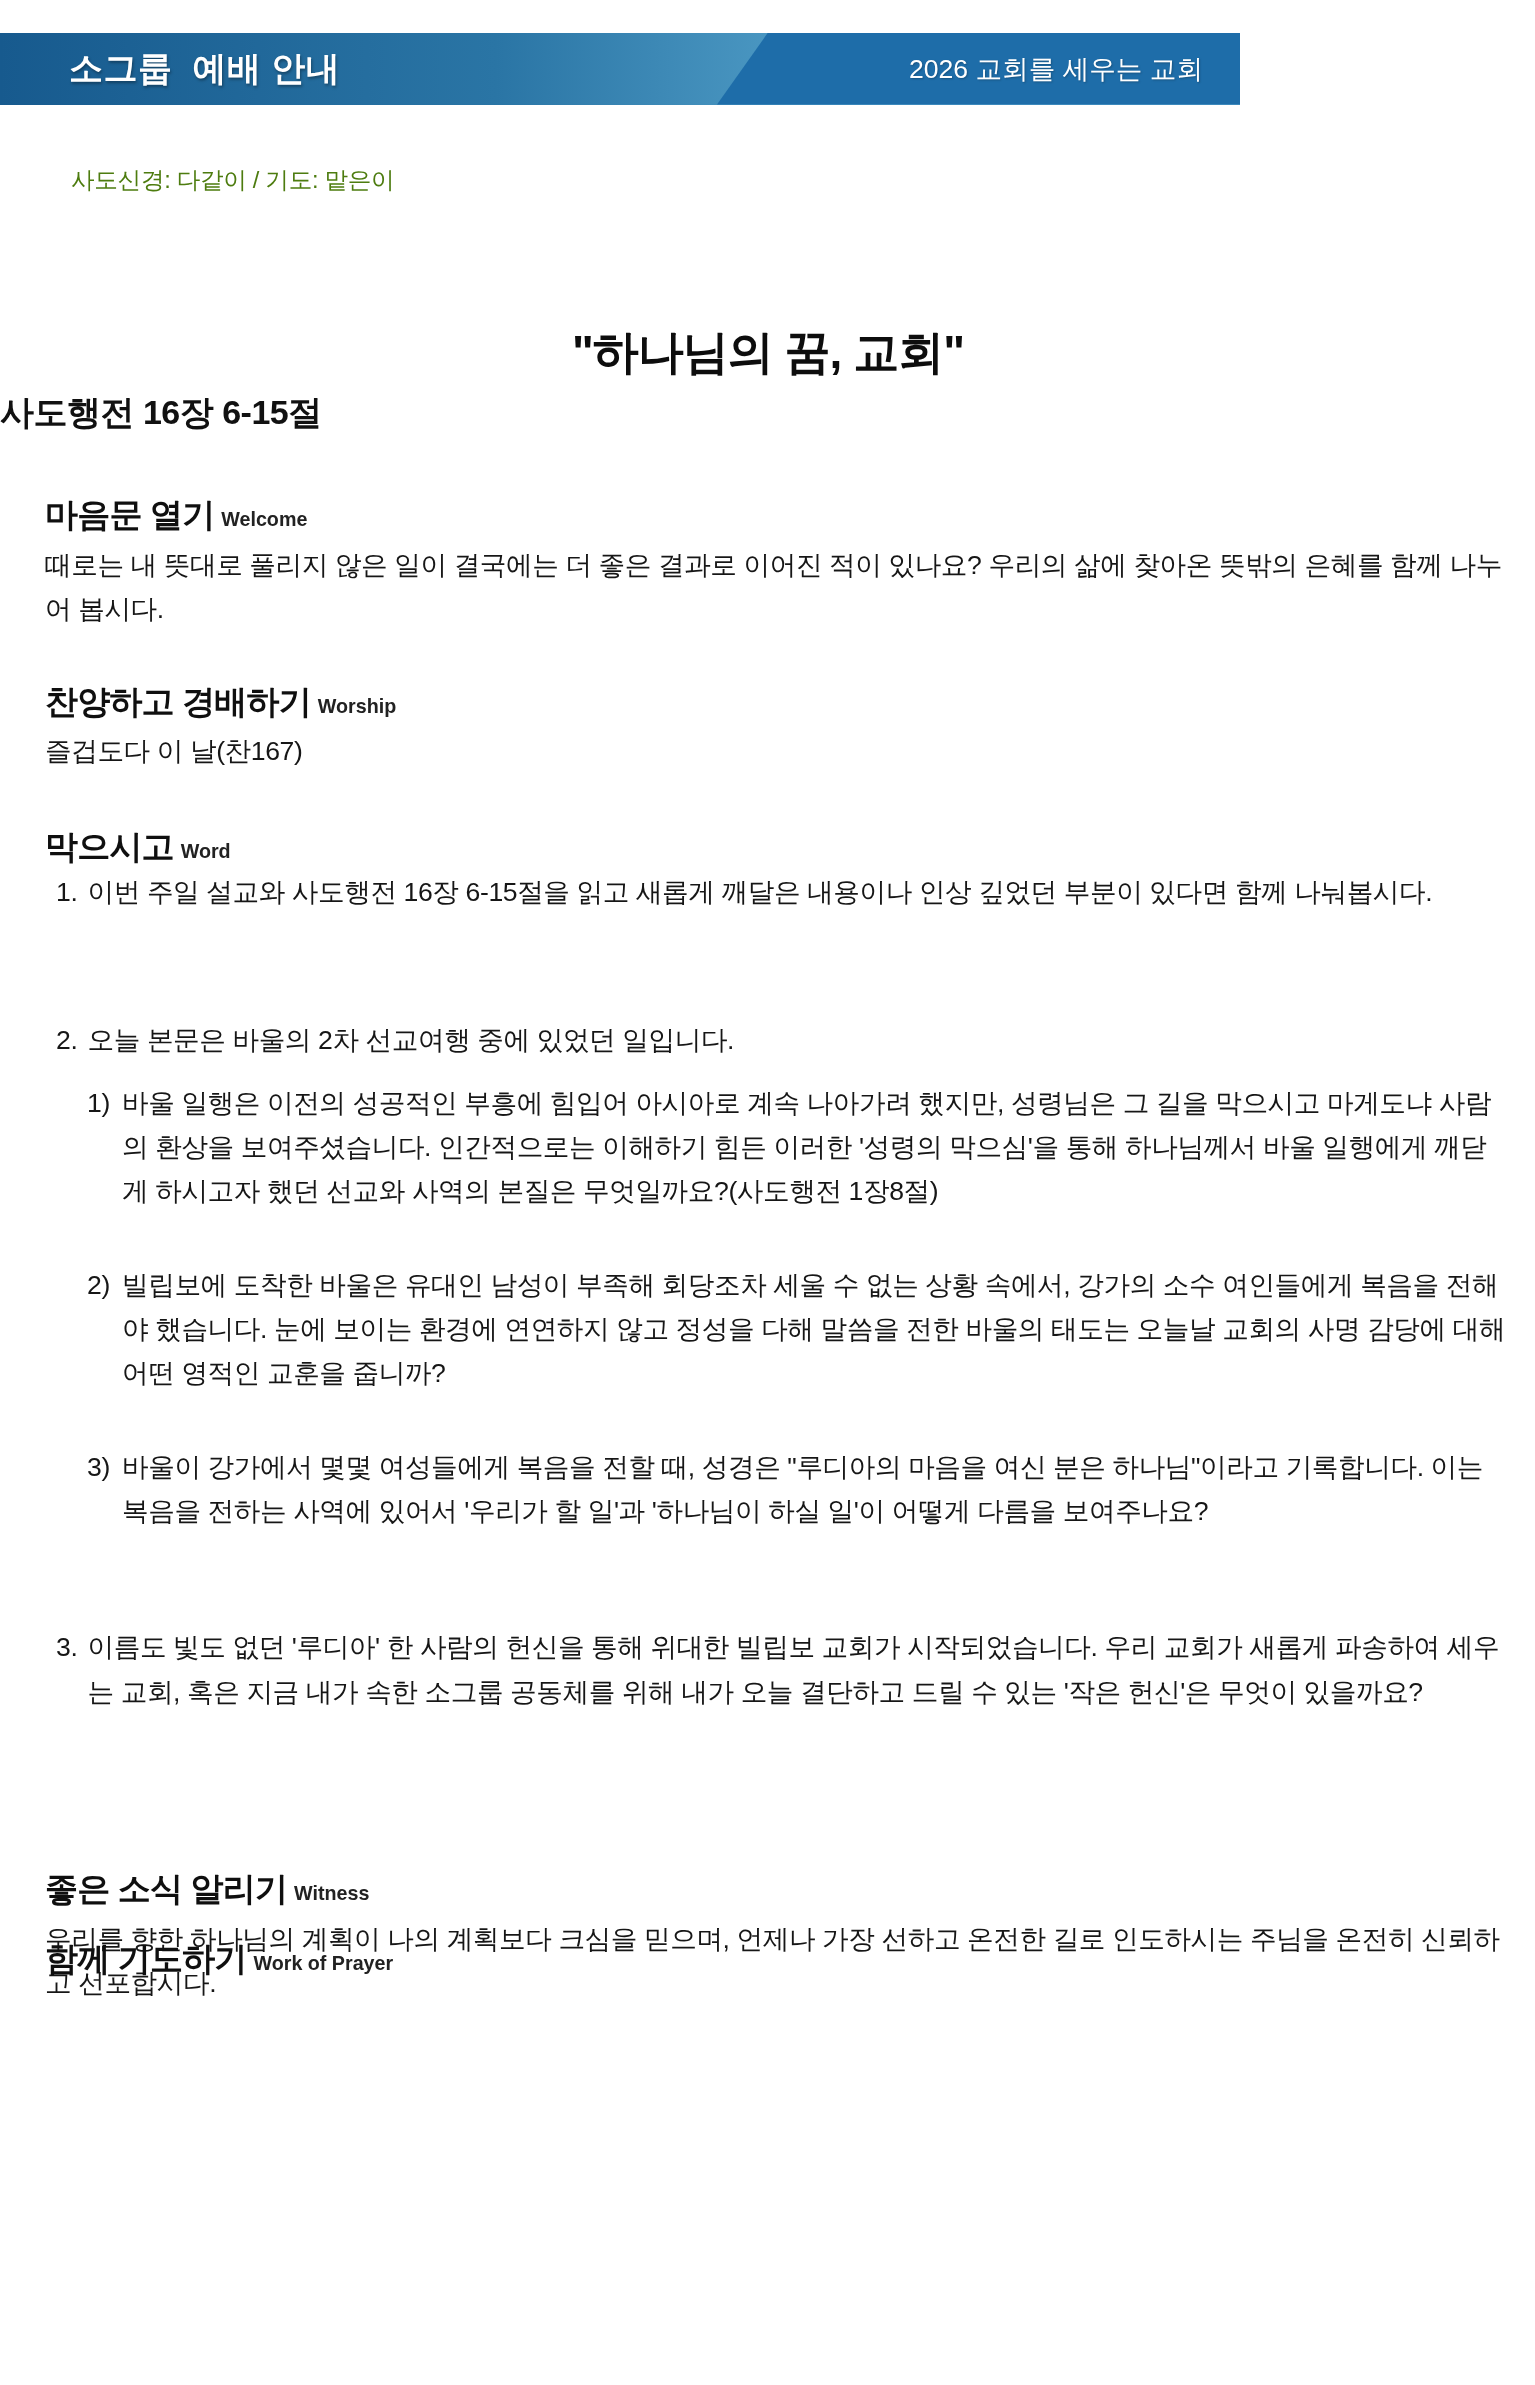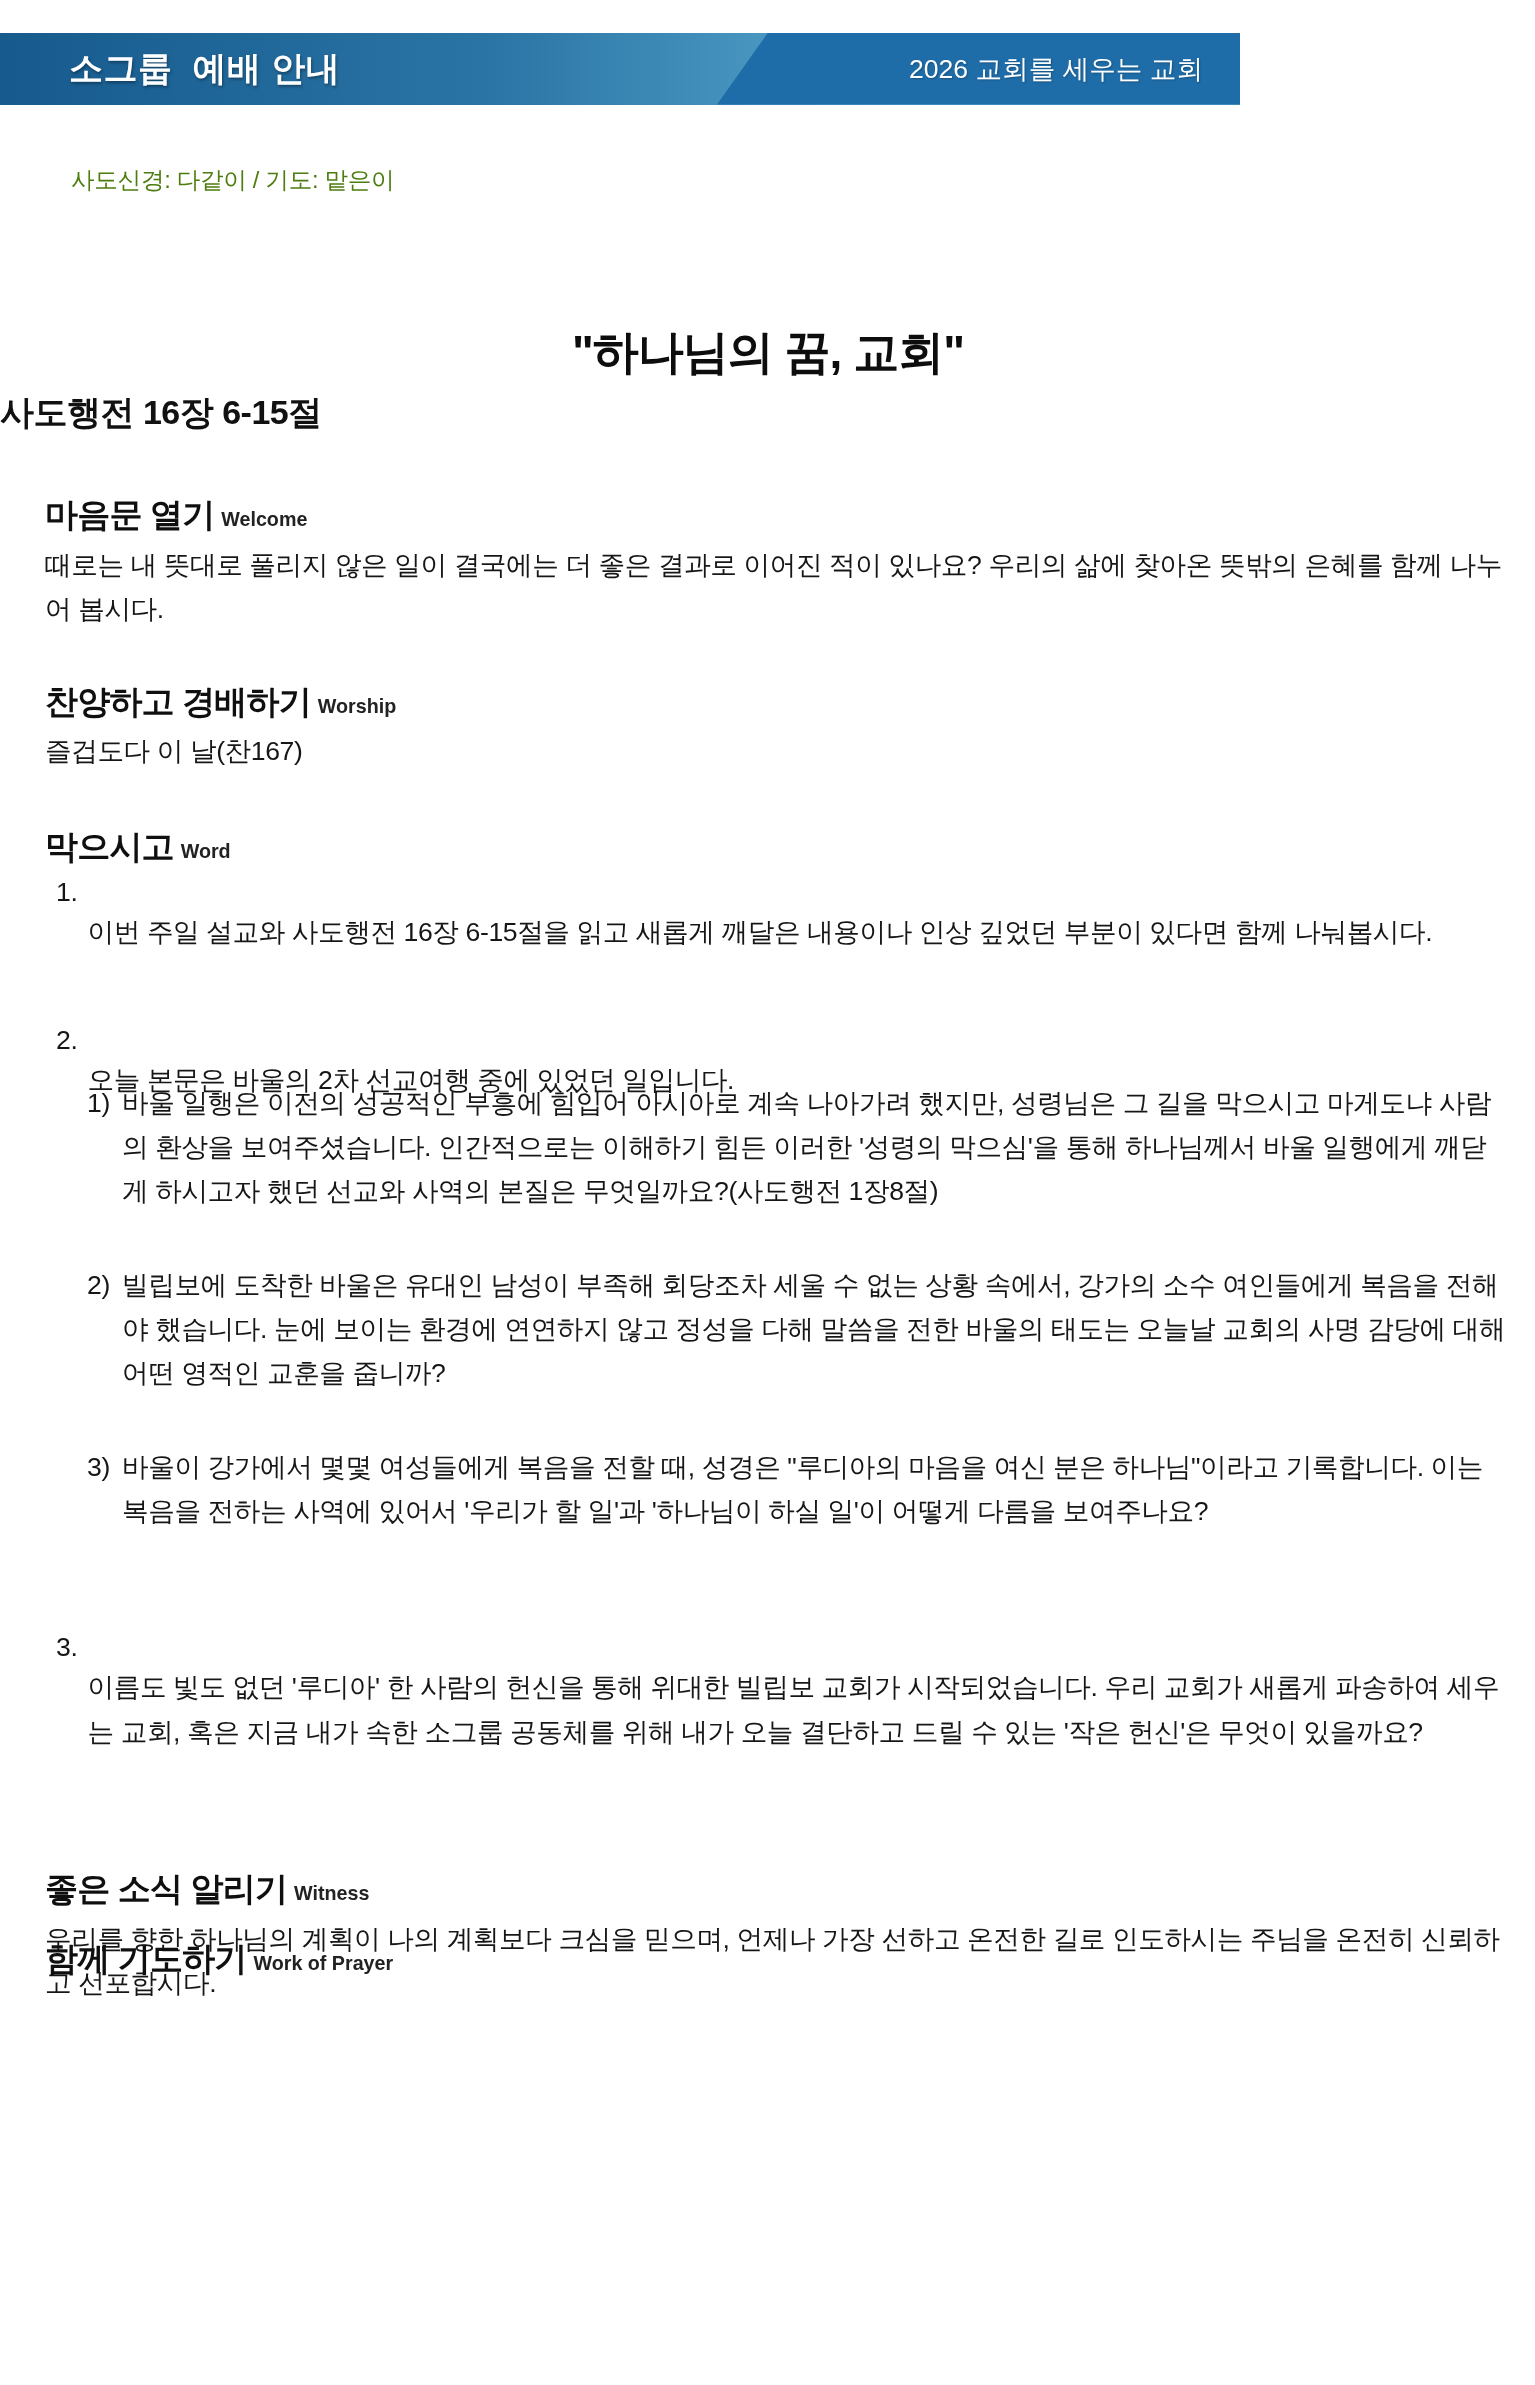--- a/index.html
+++ b/index.html
@@ -64,21 +64,21 @@
     position:absolute;left:45px;width:1466px;
     font-size:26.6px;line-height:44px;color:#161616;letter-spacing:-0.4px;
   }
 
   .num-item{
     position:absolute;left:56px;width:1456px;
     display:flex;
     font-size:26.6px;line-height:46px;color:#161616;letter-spacing:-0.4px;
   }
   .num-item .marker{flex:0 0 31.5px;}
-  .num-item .txt{flex:1;margin-top:40px;}
+  .num-item .txt{flex:1;}
 
   .sub-item{
     position:absolute;left:87px;width:1425px;
     display:flex;
     font-size:26.6px;line-height:44px;color:#161616;letter-spacing:-0.4px;
   }
   .sub-item .marker{flex:0 0 35px;}
   .sub-item .txt{flex:1;}
 
   .prayer-list{

